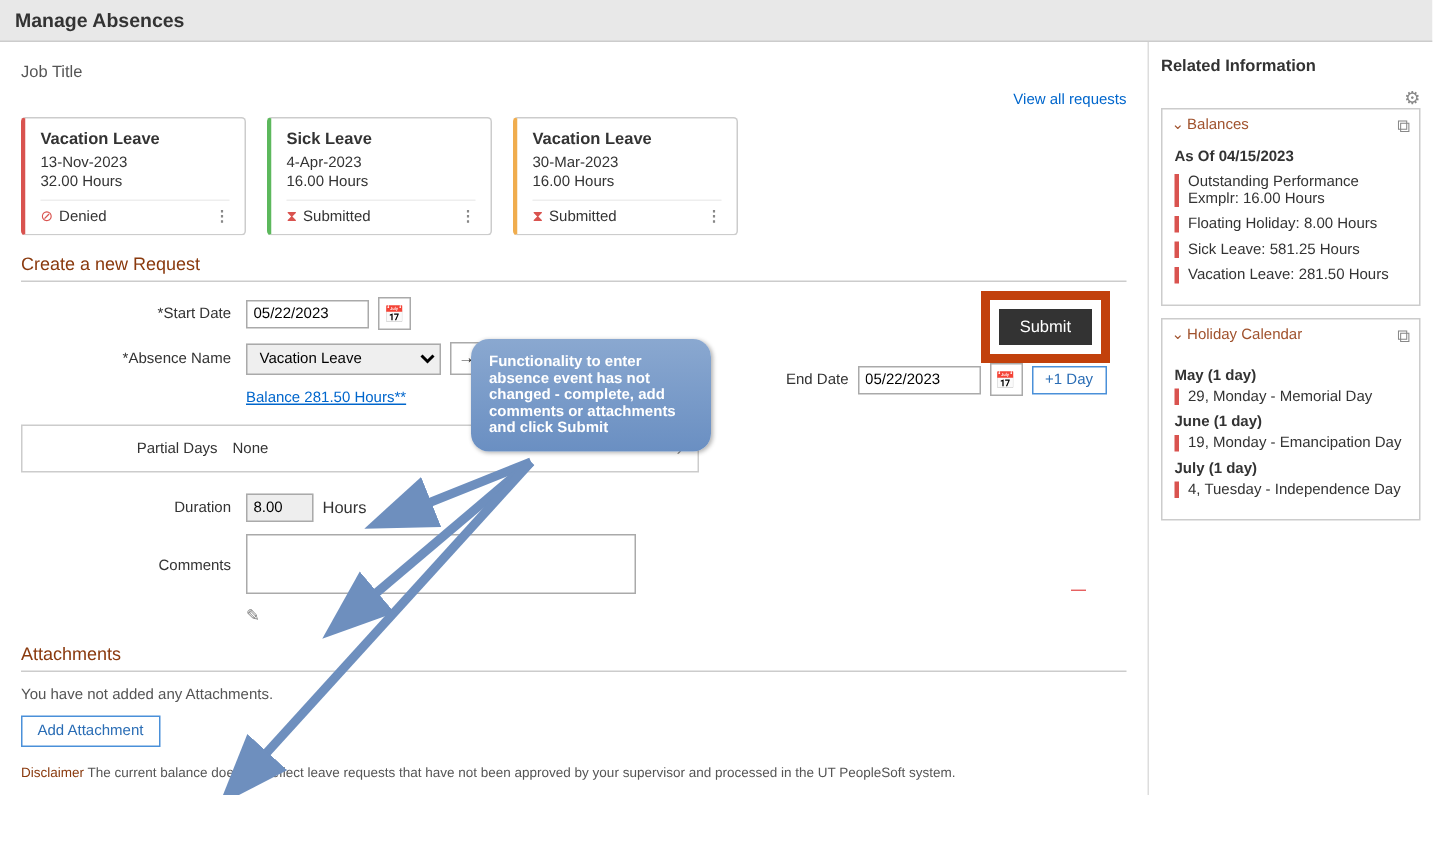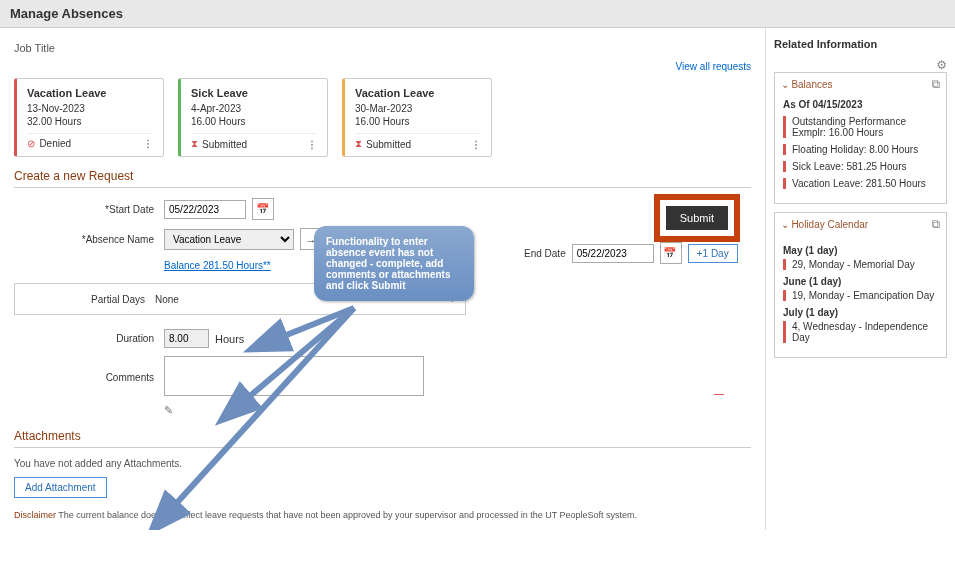--- a/index.html
+++ b/index.html
@@ -186,21 +186,20 @@
   .panel {
     border: 1px solid #ccc;
     margin-bottom: 8px;
   }
   .panel-head {
     color: #a0522d;
     font-size: 10px;
     padding: 4px 6px;
     display: flex;
     justify-content: space-between;
-    align-items: center;
     gap: 18px;
   }
   .panel-head .caret { color: #a0522d; margin-right: 2px; }
   .panel-body { padding: 4px 8px 8px 8px; }
   .asof { font-weight: bold; margin-bottom: 6px; font-size: 10px; }
   .bal-item {
     border-left: 3px solid #d9534f;
     padding-left: 6px;
     margin: 6px 0;
     font-size: 10px;
@@ -376,17 +375,17 @@
       <div class="panel-head">
         <span><span class="caret">⌄</span><span>Holiday Calendar</span></span>
         <span class="cheese-ico">⧉</span>
       </div>
       <div class="panel-body">
         <div class="hol-month">May (1 day)</div>
         <div class="hol-item">29, Monday - Memorial Day</div>
         <div class="hol-month">June (1 day)</div>
         <div class="hol-item">19, Monday - Emancipation Day</div>
         <div class="hol-month">July (1 day)</div>
-        <div class="hol-item">4, Wednesday - Independence Day</div>
+        <div class="hol-item">4, Tuesday - Independence Day</div>
       </div>
     </div>
   </div>
 </div>
 
 </body></html>

